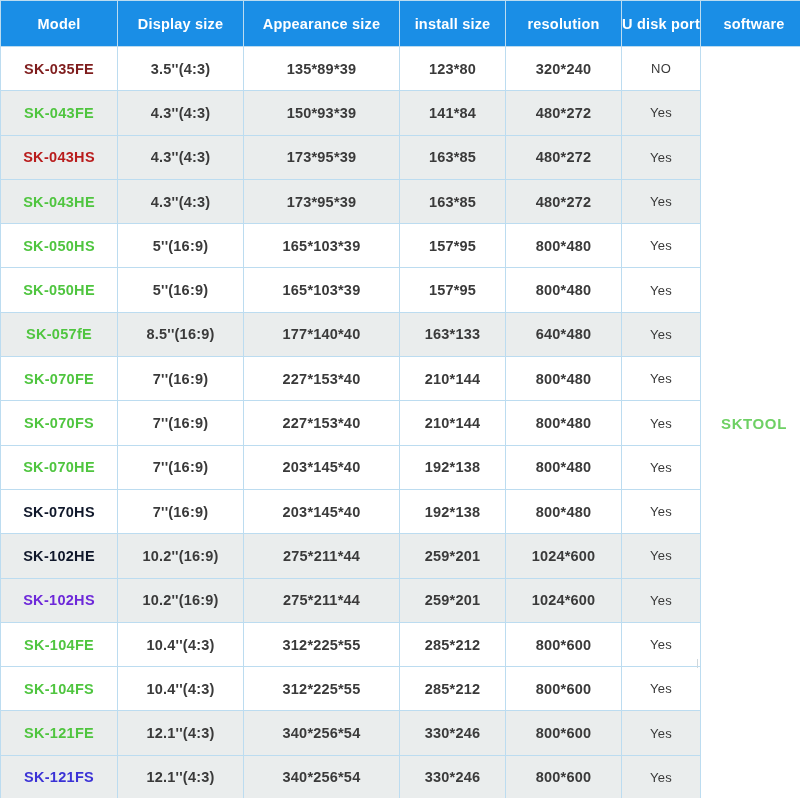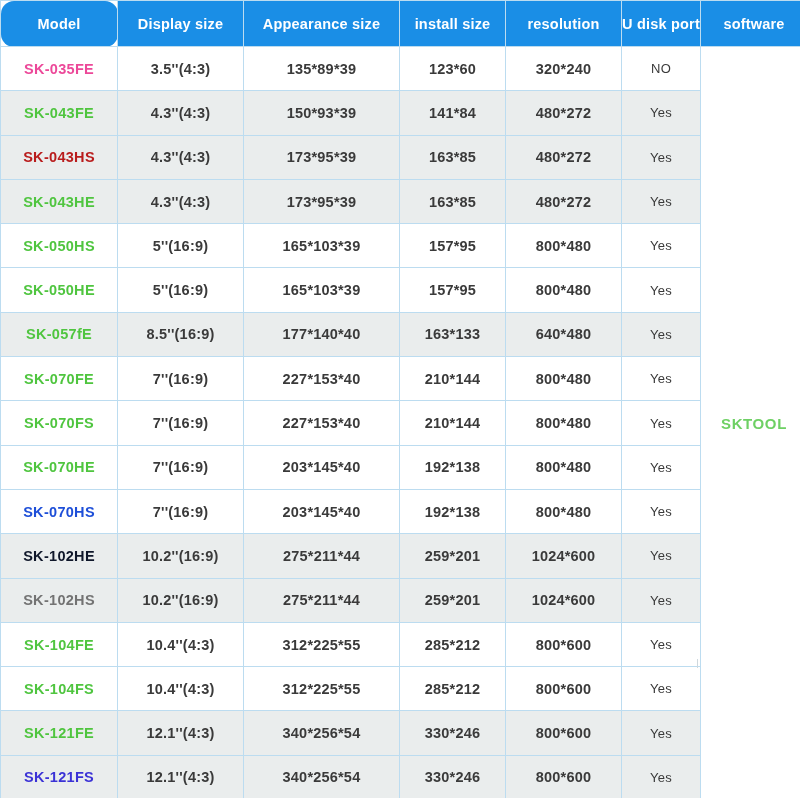--- a/index.html
+++ b/index.html
@@ -28,21 +28,21 @@
   }
   thead th {
     background: #1a8ee6;
     color: #ffffff;
     font-size: 14.5px;
     font-weight: bold;
     height: 45px;
     border: 1px solid #3ba3ee;
     letter-spacing: 0.2px;
   }
-  thead th.col-model      { width: 116px; border-radius: 13px; }
+  thead th.col-model      { width: 116px; }
   thead th.col-display    { width: 125px; }
   thead th.col-appearance { width: 155px; }
   thead th.col-install    { width: 105px; }
   thead th.col-resolution { width: 115px; }
   thead th.col-usb        { width: 78px; }
   thead th.col-software   { width: 106px; }
 
   tbody tr { height: 44.3px; }
 
   td.model-cell {
@@ -94,24 +94,24 @@
         <th class="col-display">Display size</th>
         <th class="col-appearance">Appearance size</th>
         <th class="col-install">install size</th>
         <th class="col-resolution">resolution</th>
         <th class="col-usb">U disk port</th>
         <th class="col-software">software</th>
       </tr>
     </thead>
     <tbody id="table-body">
         <tr class="row-white">
-          <td class="model-cell" style="color: #ec4899;">SK-035FE</td>
+          <td class="model-cell" style="color: #7f1d1d;">SK-035FE</td>
           <td class="data-cell">3.5''(4:3)</td>
           <td class="data-cell">135*89*39</td>
-          <td class="data-cell">123*60</td>
+          <td class="data-cell">123*80</td>
           <td class="data-cell">320*240</td>
           <td class="usb-cell">NO</td>
           <td class="software-cell" rowspan="17">SKTOOL</td>
         </tr>
         <tr class="row-shade">
           <td class="model-cell" style="color: rgb(79, 197, 63);">SK-043FE</td>
           <td class="data-cell">4.3''(4:3)</td>
           <td class="data-cell">150*93*39</td>
           <td class="data-cell">141*84</td>
           <td class="data-cell">480*272</td>
@@ -175,37 +175,37 @@
         </tr>
         <tr class="row-white">
           <td class="model-cell" style="color: rgb(79, 197, 63);">SK-070HE</td>
           <td class="data-cell">7''(16:9)</td>
           <td class="data-cell">203*145*40</td>
           <td class="data-cell">192*138</td>
           <td class="data-cell">800*480</td>
           <td class="usb-cell">Yes</td>
         </tr>
         <tr class="row-white">
-          <td class="model-cell" style="color: #1d4ed8;">SK-070HS</td>
+          <td class="model-cell" style="color: #0f172a;">SK-070HS</td>
           <td class="data-cell">7''(16:9)</td>
           <td class="data-cell">203*145*40</td>
           <td class="data-cell">192*138</td>
           <td class="data-cell">800*480</td>
           <td class="usb-cell">Yes</td>
         </tr>
         <tr class="row-shade">
           <td class="model-cell" style="color: #0f172a; margin-left: 48px;">SK-102HE</td>
           <td class="data-cell">10.2''(16:9)</td>
           <td class="data-cell">275*211*44</td>
           <td class="data-cell">259*201</td>
           <td class="data-cell">1024*600</td>
           <td class="usb-cell">Yes</td>
         </tr>
         <tr class="row-shade">
-          <td class="model-cell" style="color: #737373; margin-top: 44px;">SK-102HS</td>
+          <td class="model-cell" style="color: #6d28d9; margin-top: 44px;">SK-102HS</td>
           <td class="data-cell">10.2''(16:9)</td>
           <td class="data-cell">275*211*44</td>
           <td class="data-cell">259*201</td>
           <td class="data-cell">1024*600</td>
           <td class="usb-cell">Yes</td>
         </tr>
         <tr class="row-white">
           <td class="model-cell" style="color: rgb(79, 197, 63);">SK-104FE</td>
           <td class="data-cell">10.4''(4:3)</td>
           <td class="data-cell">312*225*55</td>

